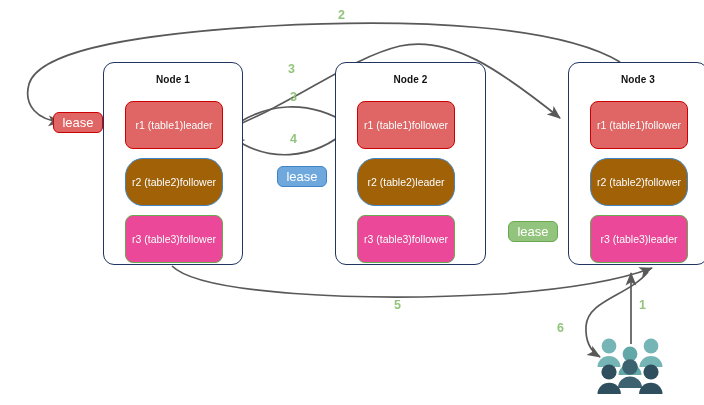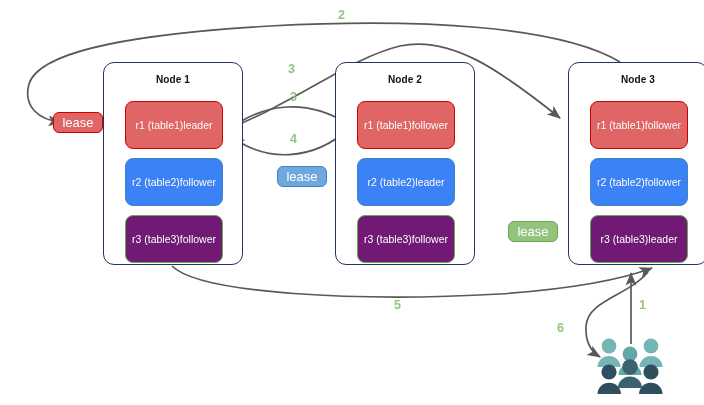--- a/index.html
+++ b/index.html
@@ -56,22 +56,22 @@
     align-items:center;
     justify-content:center;
     color:#ffffff;
     font-size:10.5px;
     line-height:13px;
     text-align:center;
     text-shadow:0 0 1px rgba(0,0,0,.10);
   }
   .replica .ln{display:block;}
   .r-red  {background:#e06666;border-color:#cc0000;}
-  .r-blue {background:#3b82f6;border-color:#3d85c6;}
-  .r-green{background:#701a75;border-color:#6aa84f;}
+  .r-blue {background:#a16207;border-color:#3d85c6;border-radius:18px;}
+  .r-green{background:#ec4899;border-color:#6aa84f;}
 
   .slot0{top:38px;}
   .slot1{top:95px;}
   .slot2{top:152px;}
 
   
   .lease{
     position:absolute;
     box-sizing:border-box;
     border-radius:6px;
@@ -138,21 +138,21 @@
     <div class="replica r-blue slot1">
       <span class="ln">r2 (table2)</span>
       <span class="ln">follower</span>
     </div>
     <div class="replica r-green slot2">
       <span class="ln">r3 (table3)</span>
       <span class="ln">follower</span>
     </div>
   </div>
 
-  <div class="node-box" style="left:335px; top:62px; width:140px; height:203px;">
+  <div class="node-box" style="left:335px; top:62px; width:151px; height:203px;">
     <div class="node-title">Node 2</div>
 
     <div class="replica r-red slot0">
       <span class="ln">r1 (table1)</span>
       <span class="ln">follower</span>
     </div>
     <div class="replica r-blue slot1">
       <span class="ln">r2 (table2)</span>
       <span class="ln">leader</span>
     </div>

